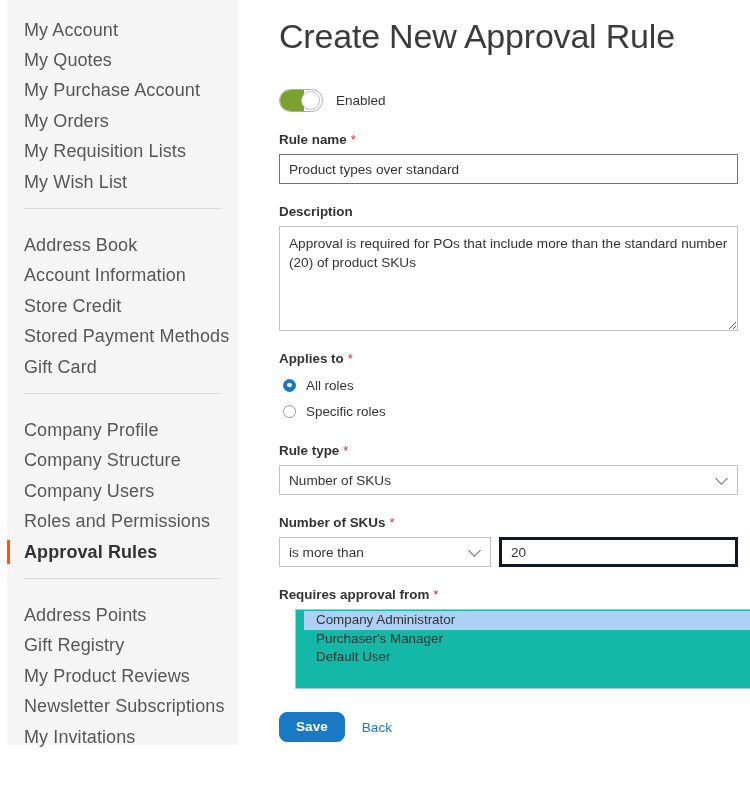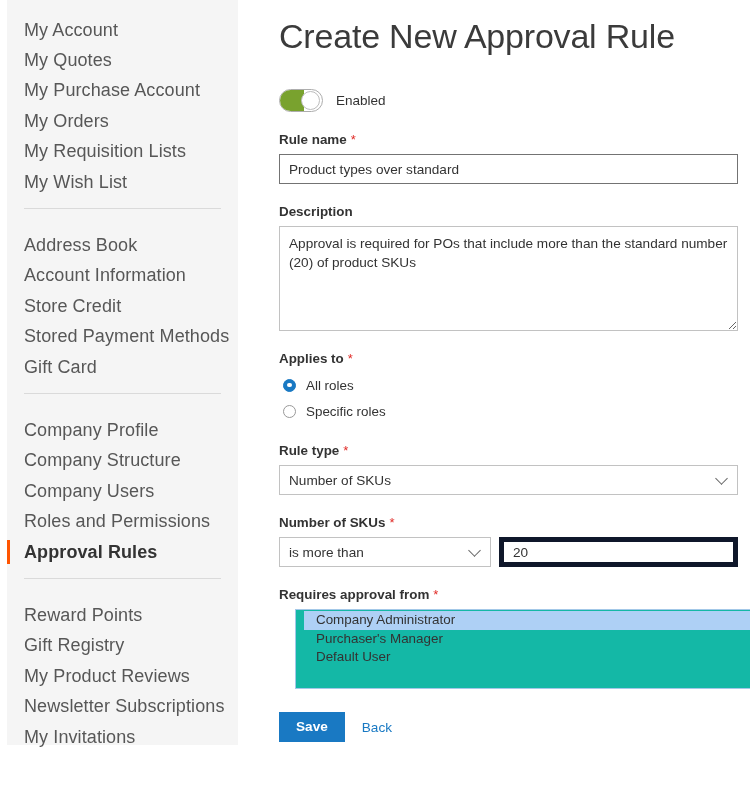--- a/index.html
+++ b/index.html
@@ -201,21 +201,21 @@
     margin-top: -6px;
     border-right: 1.6px solid #666666;
     border-bottom: 1.6px solid #666666;
     transform: rotate(45deg);
     pointer-events: none;
   }
   .inline-row { display: flex; gap: 8px; align-items: center; border-radius: 9px; }
   .num-input {
     width: 239px;
     height: 30px;
-    border: 5px solid #0f172a;
+    border: 3px solid #0f172a;
     background: #ffffff;
     font-family: "Liberation Sans", sans-serif;
     font-size: 13.6px;
     color: #333333;
     padding: 0 9px;
     outline: none;
   }
 
   
   .multiselect {
@@ -249,21 +249,21 @@
     background: #1979c3;
     border: 1px solid #1979c3;
     color: #ffffff;
     font-family: "Liberation Sans", sans-serif;
     font-size: 13.6px;
     font-weight: bold;
     padding: 0 16px;
     height: 30px;
     line-height: 28px;
     cursor: pointer;
-    border-radius: 0;
+    border-radius: 8px;
   }
   .link-back {
     margin-left: 17px;
     font-size: 13.6px;
     color: #1979c3;
     text-decoration: none;
     cursor: pointer;
   }
 </style>
 </head>
@@ -331,21 +331,21 @@
         </li>
       <li class="nav-item active">
           <span>Approval Rules</span>
         </li>
     </ul>
 
     <div class="nav-divider"></div>
 
     <ul class="nav-list">
       <li class="nav-item">
-          <span>Reward Points</span>
+          <span>Address Points</span>
         </li>
       <li class="nav-item">
           <span>Gift Registry</span>
         </li>
       <li class="nav-item">
           <span>My Product Reviews</span>
         </li>
       <li class="nav-item">
           <span>Newsletter Subscriptions</span>
         </li>

